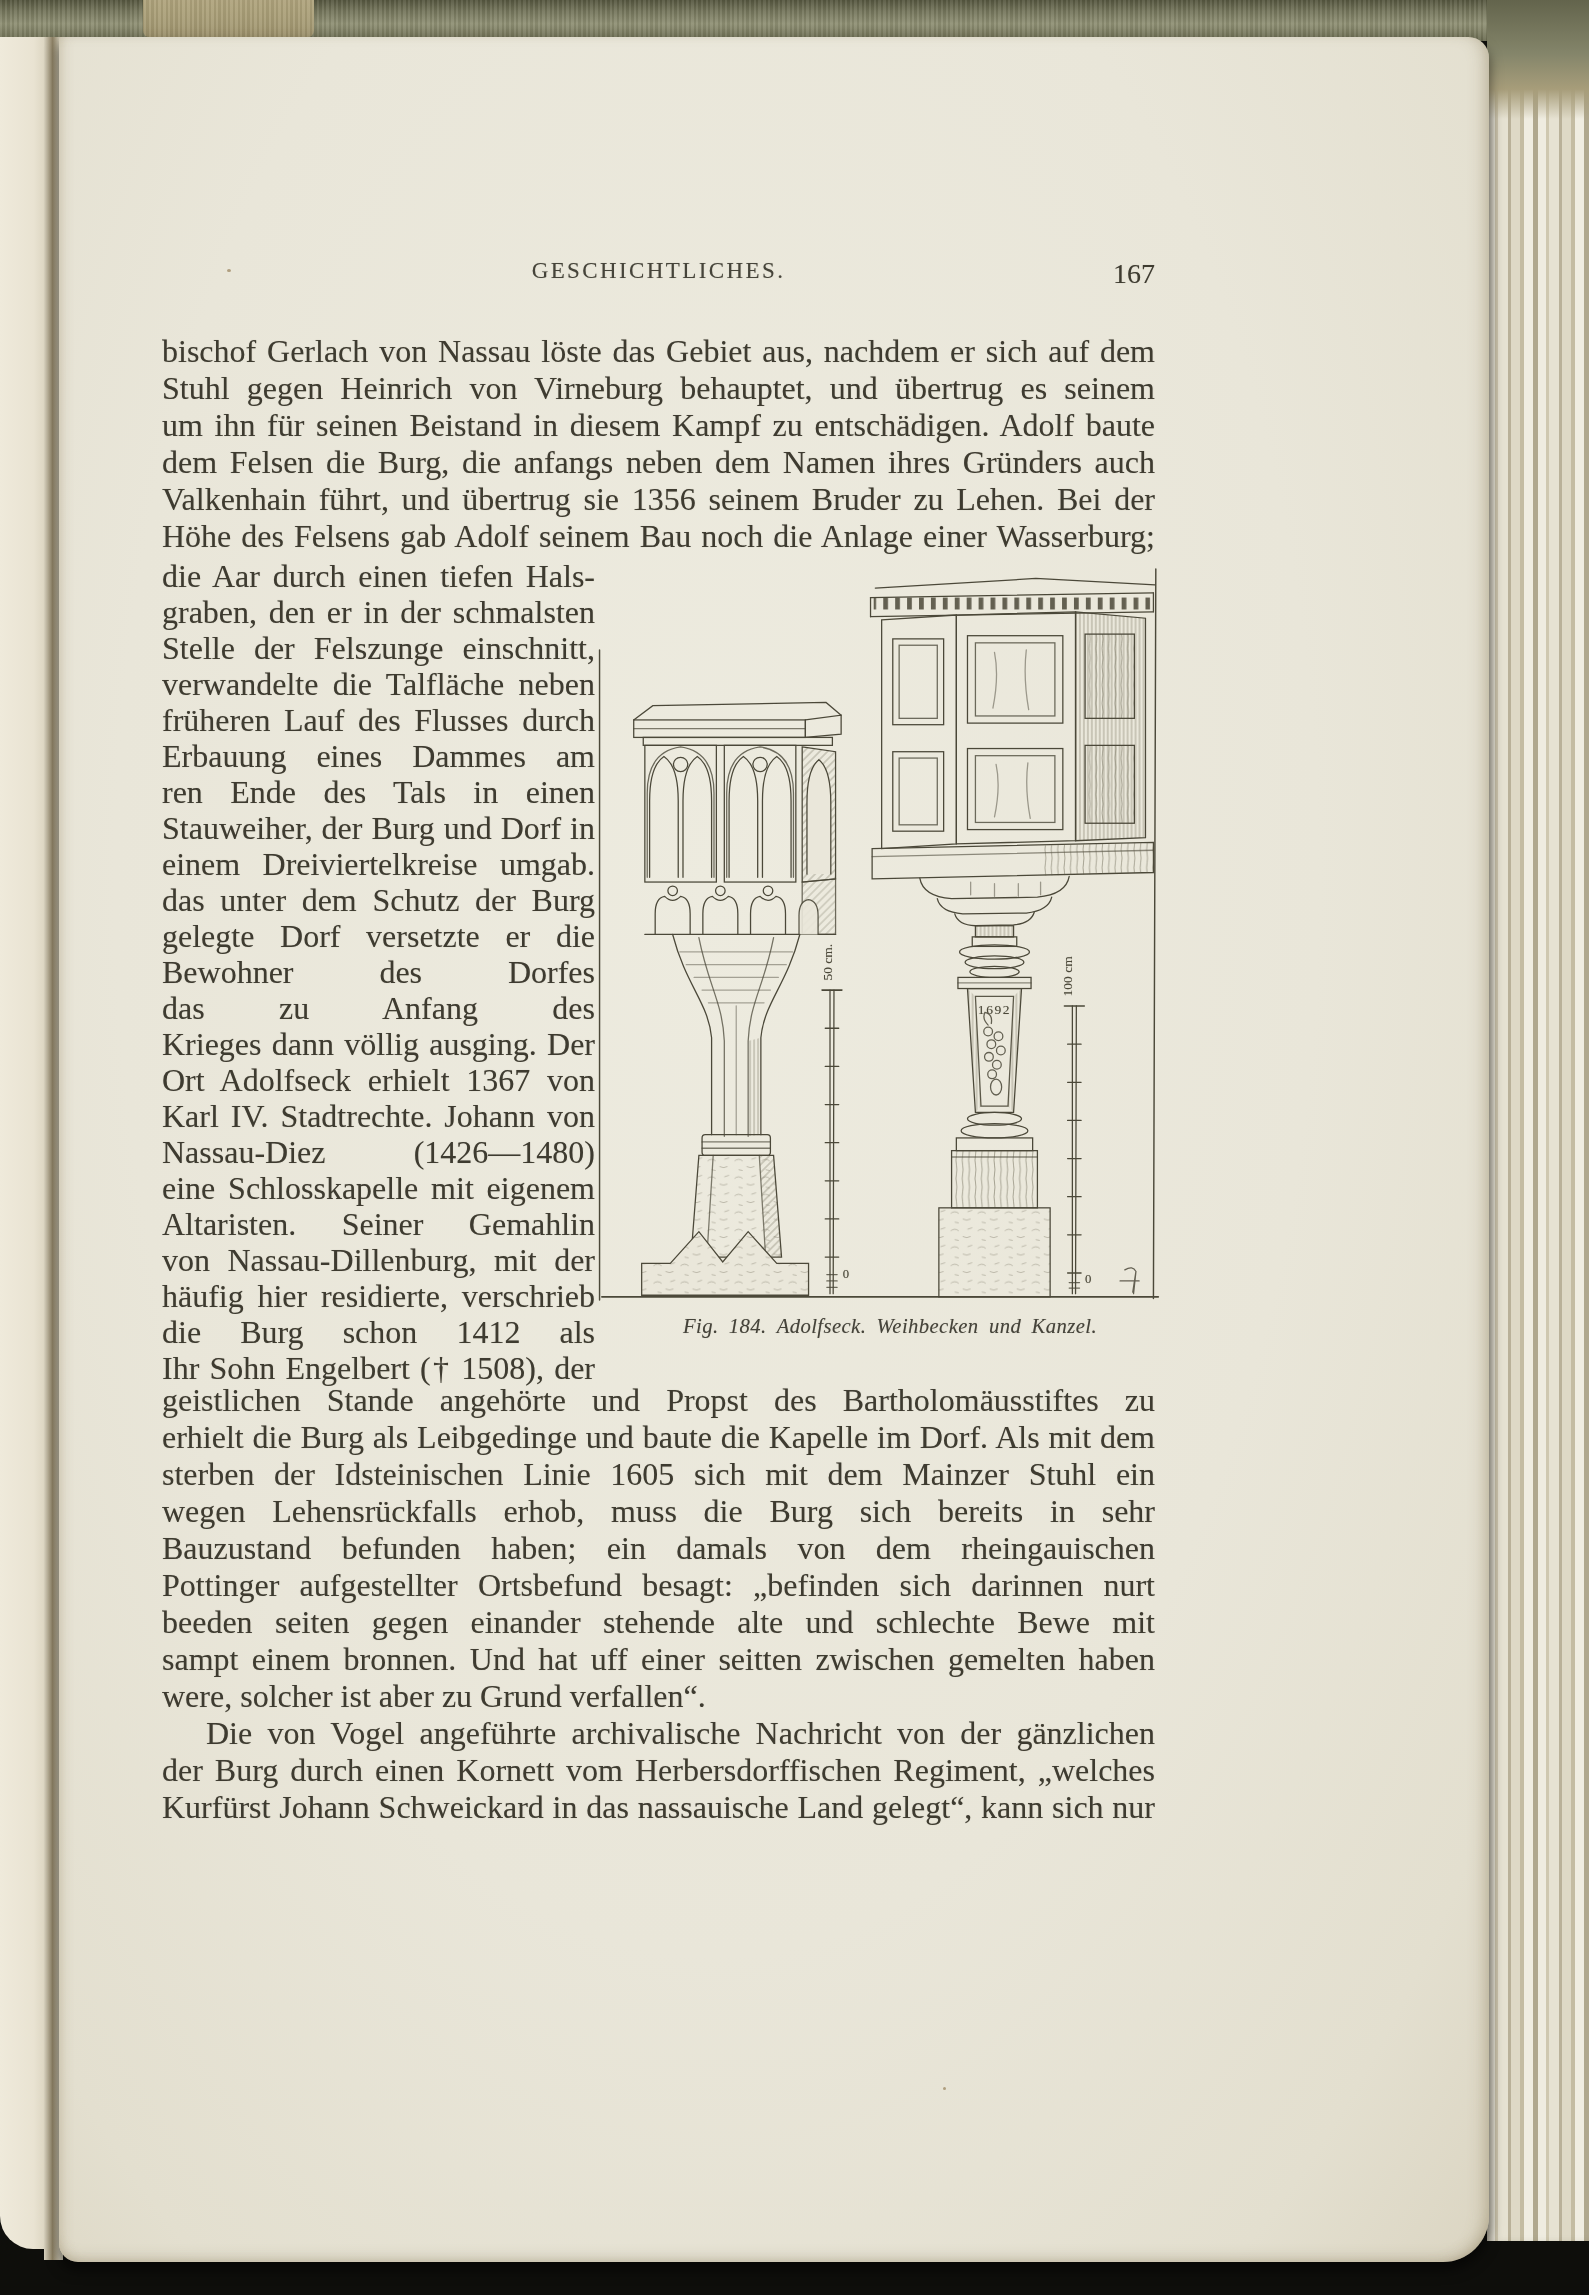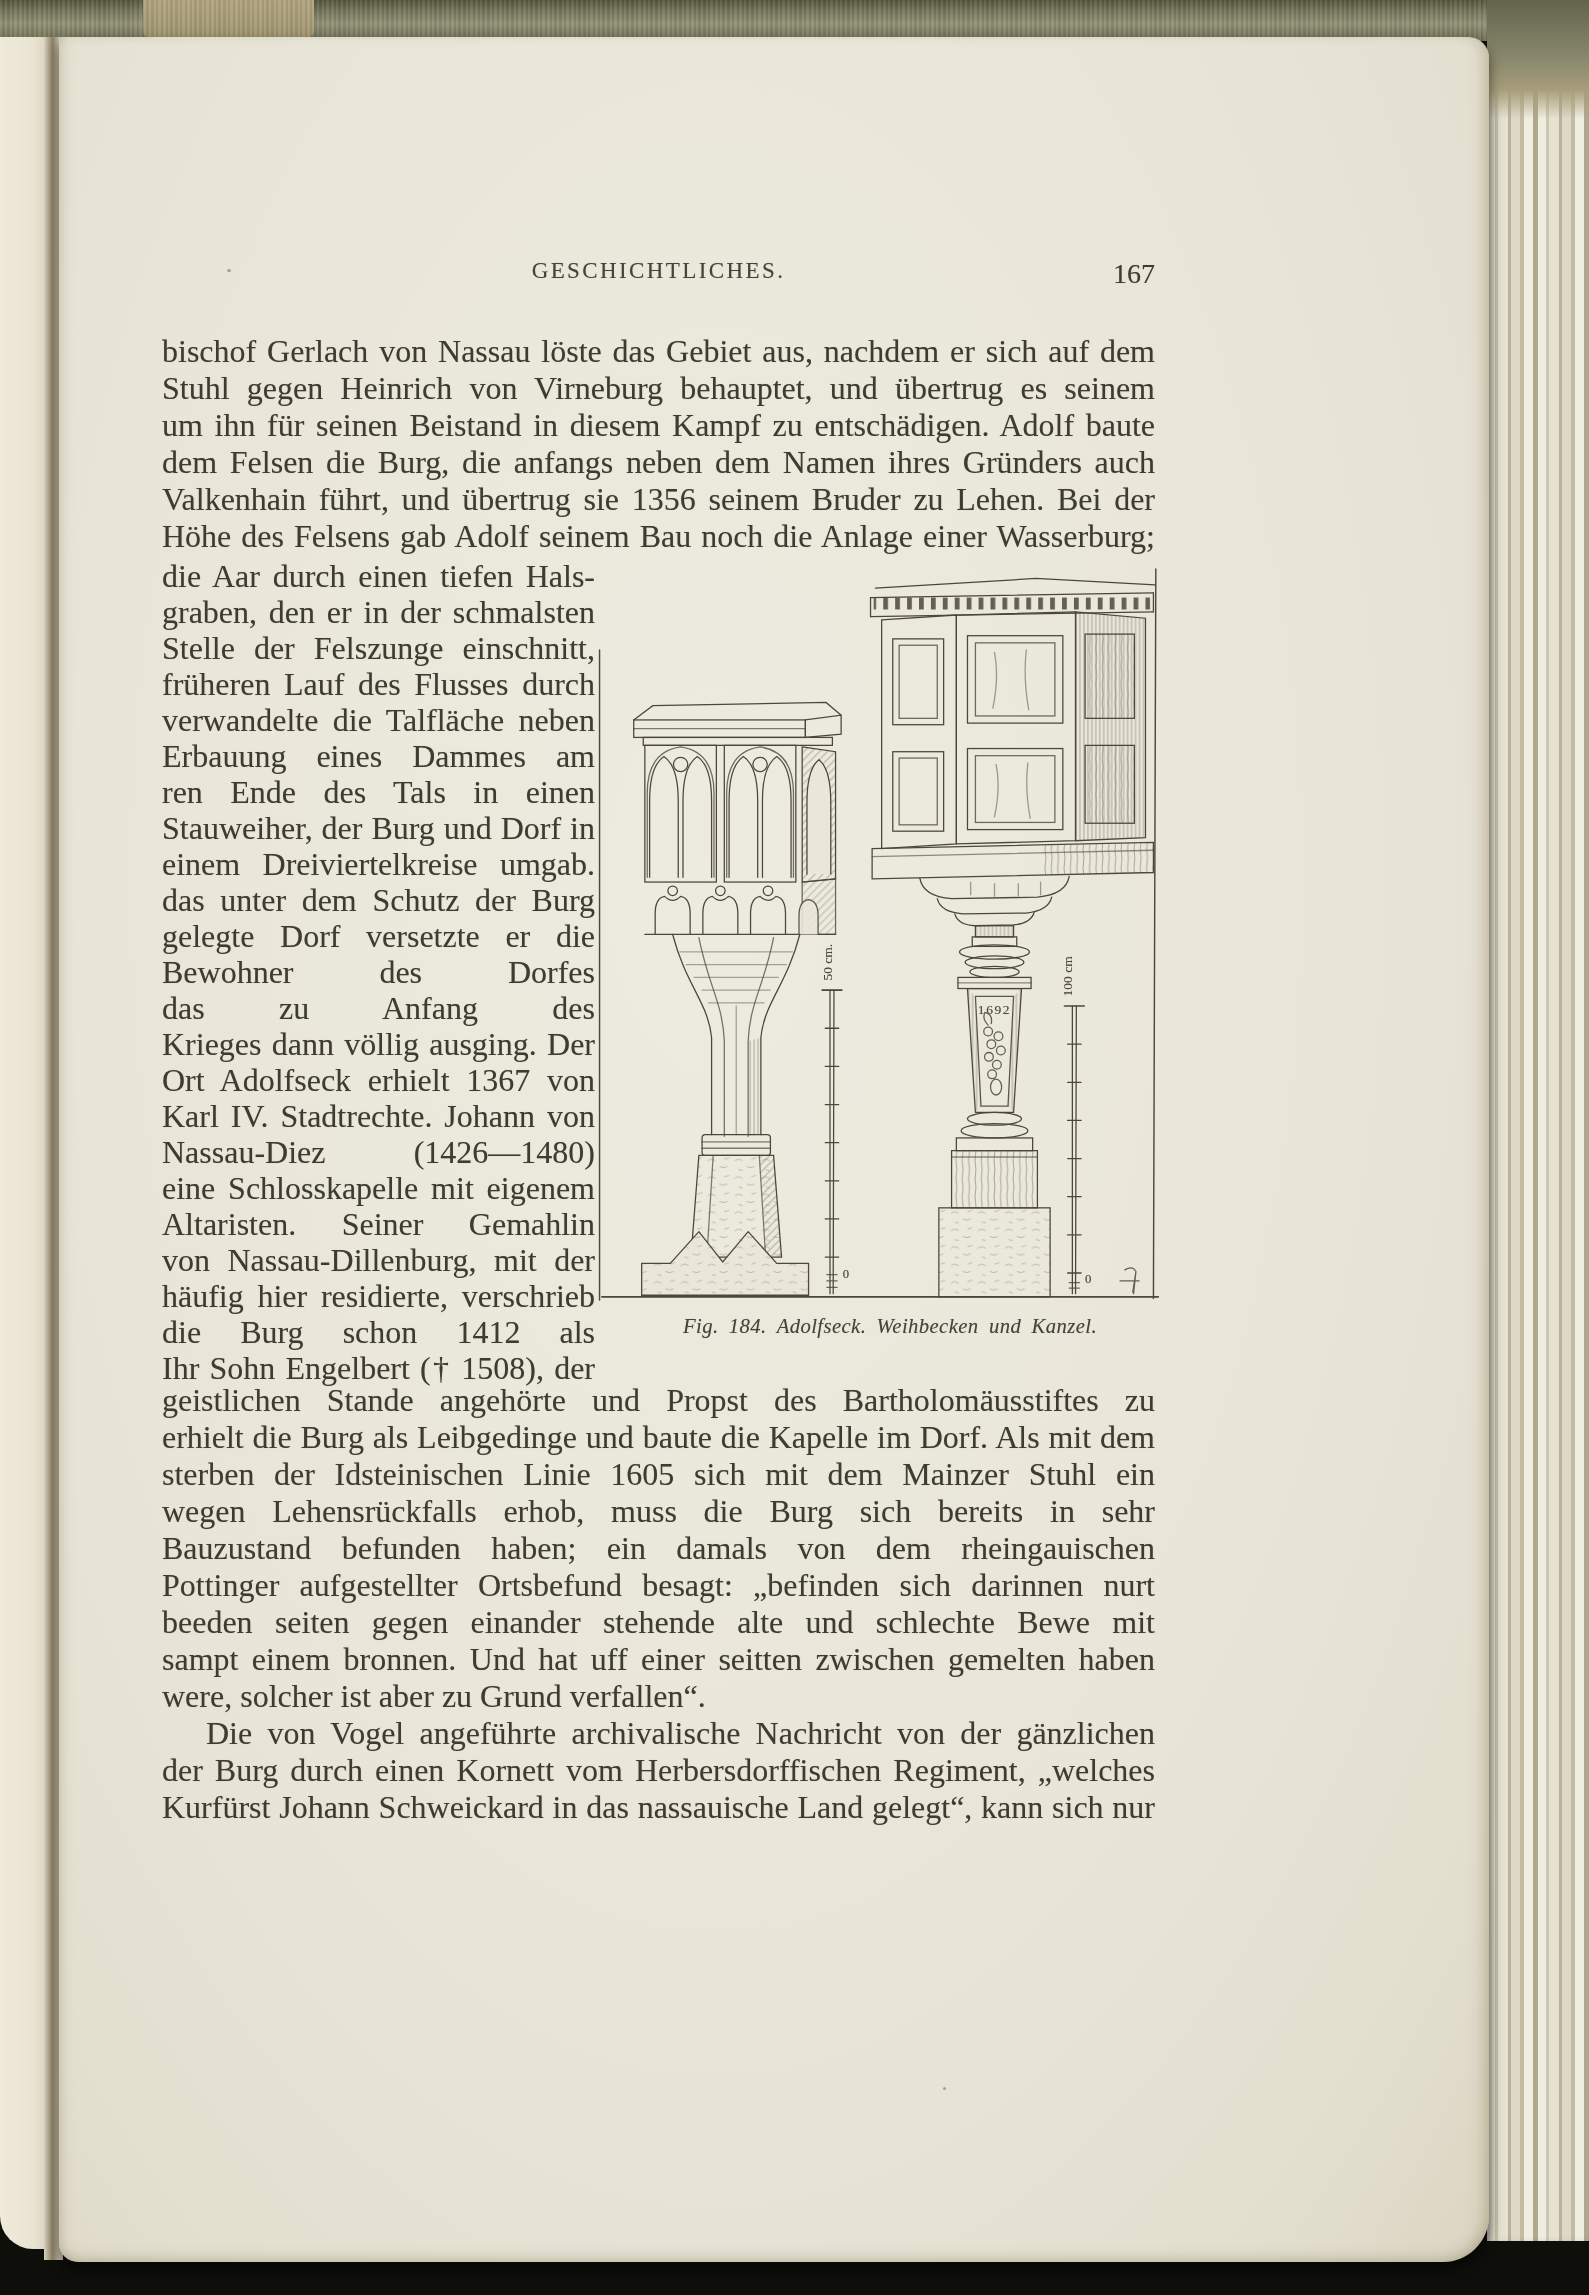--- a/index.html
+++ b/index.html
@@ -79,22 +79,22 @@
           <div class="line">dem Felsen die Burg, die anfangs neben dem Namen ihres Gründers auch den Namen</div>
           <div class="line">Valkenhain führt, und übertrug sie 1356 seinem Bruder zu Lehen. Bei der geringen</div>
           <div class="line">Höhe des Felsens gab Adolf seinem Bau noch die Anlage einer Wasserburg; er leitete</div>
         </div>
 
       <div class="wrap-region">
         <div class="narrow-col">
             <div class="line">die Aar durch einen tiefen Hals-</div>
             <div class="line">graben, den er in der schmalsten</div>
             <div class="line">Stelle der Felszunge einschnitt, und</div>
+            <div class="line">verwandelte die Talfläche neben dem</div>
             <div class="line">früheren Lauf des Flusses durch</div>
-            <div class="line">verwandelte die Talfläche neben dem</div>
             <div class="line">Erbauung eines Dammes am unte-</div>
             <div class="line">ren Ende des Tals in einen grossen</div>
             <div class="line">Stauweiher, der Burg und Dorf in</div>
             <div class="line">einem Dreiviertelkreise umgab. In</div>
             <div class="line">das unter dem Schutz der Burg an-</div>
             <div class="line">gelegte Dorf versetzte er die</div>
             <div class="line">Bewohner des Dorfes Rensfelden,</div>
             <div class="line">das zu Anfang des dreissigjährigen</div>
             <div class="line">Krieges dann völlig ausging. Der</div>
             <div class="line">Ort Adolfseck erhielt 1367 von</div>

